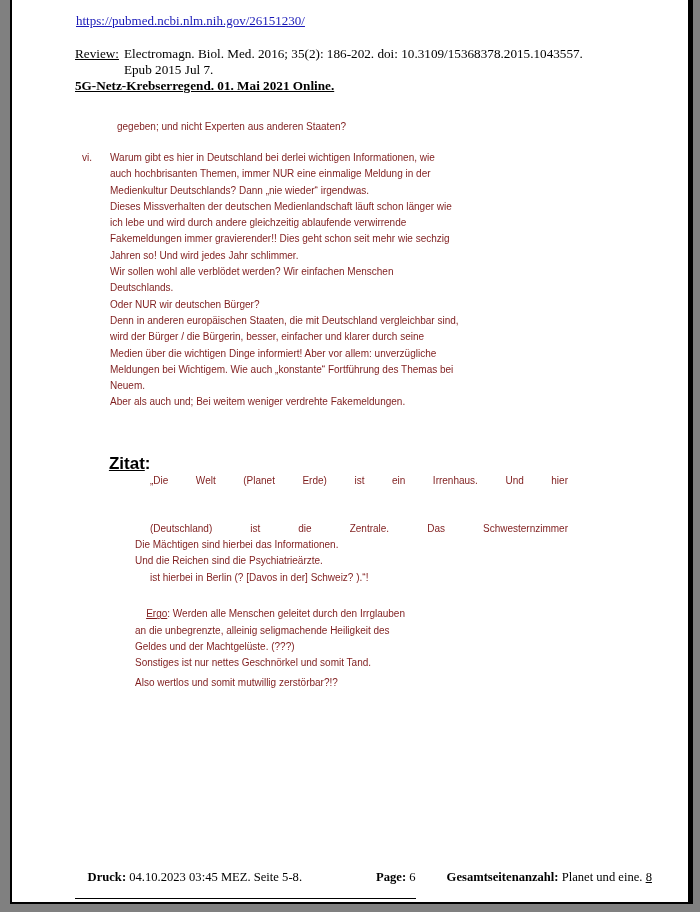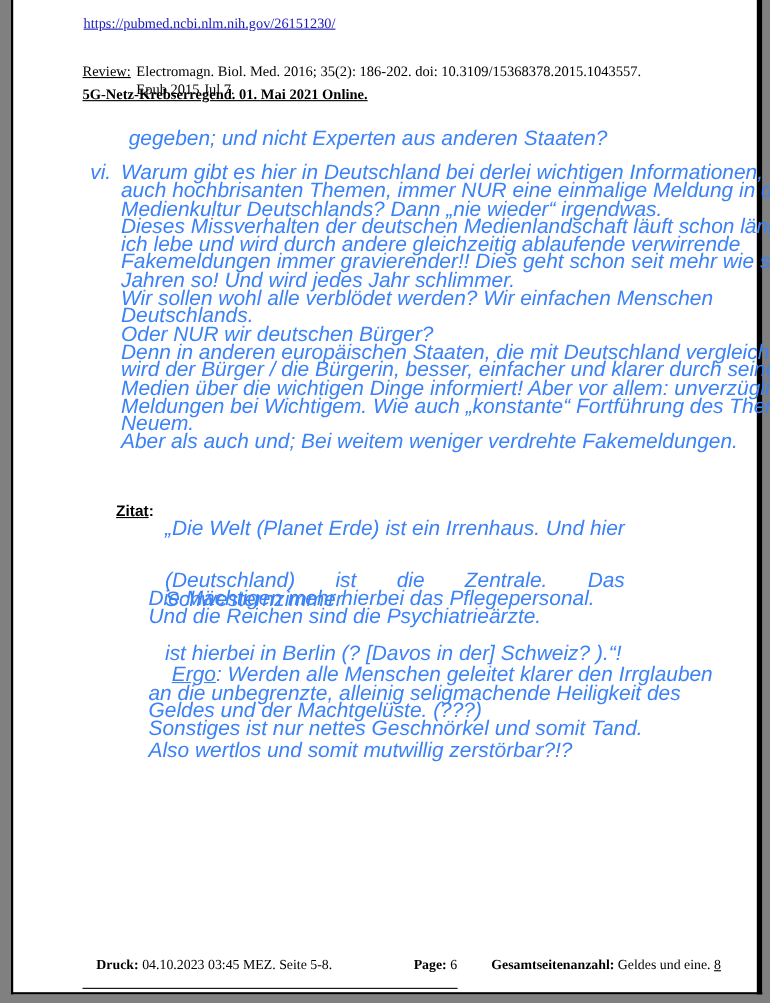--- a/index.html
+++ b/index.html
@@ -33,35 +33,35 @@
   .review-label { text-decoration:underline; margin-right:5px; white-space:pre; }
   .review-text { white-space:pre; }
   .doc-title {
     font-size:13.2px; font-weight:bold;
     text-decoration:underline; white-space:pre;
   }
 
   
   .sans-i {
     font-family:"Liberation Sans", sans-serif;
-    font-style:italic; font-size:19px;
-    line-height:16.3px; color:#3b82f6;
+    font-size:10px;
+    line-height:16.3px; color:#7f1d1d;
     white-space:pre;
   }
   .quote-block { width:418px; }
   .quote-line { white-space:pre; }
   .quote-line.stretch {
     white-space:normal;
     text-align:justify;
     -moz-text-align-last:justify;
     text-align-last:justify;
   }
   .zitat-label-row {
     font-family:"Liberation Sans", sans-serif;
-    font-weight:bold; font-size:14px; line-height:16.3px;
+    font-weight:bold; font-size:17px; line-height:16.3px;
     white-space:pre;
   }
   .zitat-label-row .lbl { text-decoration:underline; }
   .u { text-decoration:underline; }
 
   
   .footer-left {
     display:inline-block;
     border-bottom:1px solid #000;
     font-size:12.6px; line-height:14px;
@@ -71,21 +71,21 @@
   .b { font-weight:bold; }
   .footer-gap { display:inline-block; width:74px; height:1px; }
 </style>
 </head>
 <body>
 
 <div class="page">
 
   <a class="abs doc-link" style="left:64px; top:13px;" href="#">https://pubmed.ncbi.nlm.nih.gov/26151230/</a>
 
-  <div class="abs review-row" style="left:63px; top:46px;margin-top:11px;">
+  <div class="abs review-row" style="left:63px; top:46px;">
     <span class="review-label">Review:</span>
     <span class="review-text">Electromagn. Biol. Med. 2016; 35(2): 186-202. doi: 10.3109/15368378.2015.1043557.
 Epub 2015 Jul 7.</span>
   </div>
 
   <div class="abs doc-title" style="left:63px; top:78px;text-align:center;">5G-Netz-Krebserregend. 01. Mai 2021 Online.</div>
 
   <div class="abs sans-i" style="left:105px; top:119px;">gegeben; und nicht Experten aus anderen Staaten?</div>
 
   <div class="abs sans-i" style="left:70px; top:150px;">vi.</div>
@@ -111,33 +111,33 @@
     <span class="lbl">Zitat</span><span>:</span>
   </div>
 
   <div class="abs sans-i quote-block" style="left:138px; top:440px;">
     <div class="quote-line stretch">„Die Welt (Planet Erde) ist ein Irrenhaus. Und hier</div>
     <div class="quote-line stretch">(Deutschland) ist die Zentrale. Das Schwesternzimmer</div>
     <div class="quote-line">ist hierbei in Berlin (? [Davos in der] Schweiz? ).“!</div>
   </div>
 
 
-  <div class="abs sans-i" style="left:123px; top:537px;">Die Mächtigen mehr hierbei das Pflegepersonal.
+  <div class="abs sans-i" style="left:123px; top:537px;">Die Mächtigen sind hierbei das Informationen.
 Und die Reichen sind die Psychiatrieärzte.</div>
 
   <div class="abs sans-i" style="left:123px; top:590px;">
-    <span class="u">Ergo</span><span>: Werden alle Menschen geleitet klarer den Irrglauben
+    <span class="u">Ergo</span><span>: Werden alle Menschen geleitet durch den Irrglauben
 an die unbegrenzte, alleinig seligmachende Heiligkeit des
 Geldes und der Machtgelüste. (???)
 Sonstiges ist nur nettes Geschnörkel und somit Tand.</span>
   </div>
 
   <div class="abs sans-i" style="left:123px; top:675px;">Also wertlos und somit mutwillig zerstörbar?!?</div>
 
   <div class="abs footer-left" style="left:63px; top:856px;">
     <span class="b">Druck:</span><span> 04.10.2023 03:45 MEZ. Seite 5-8.</span><span class="footer-gap"></span><span class="b">Page:</span><span> 6</span>
   </div>
 
   <div class="abs footer-right" style="left:422px; top:856px;">
-    <span class="b">Gesamtseitenanzahl:</span><span> Geldes und eine. </span><span class="u">8</span>
+    <span class="b">Gesamtseitenanzahl:</span><span> Planet und eine. </span><span class="u">8</span>
   </div>
 
 </div>
 
 </body></html>

